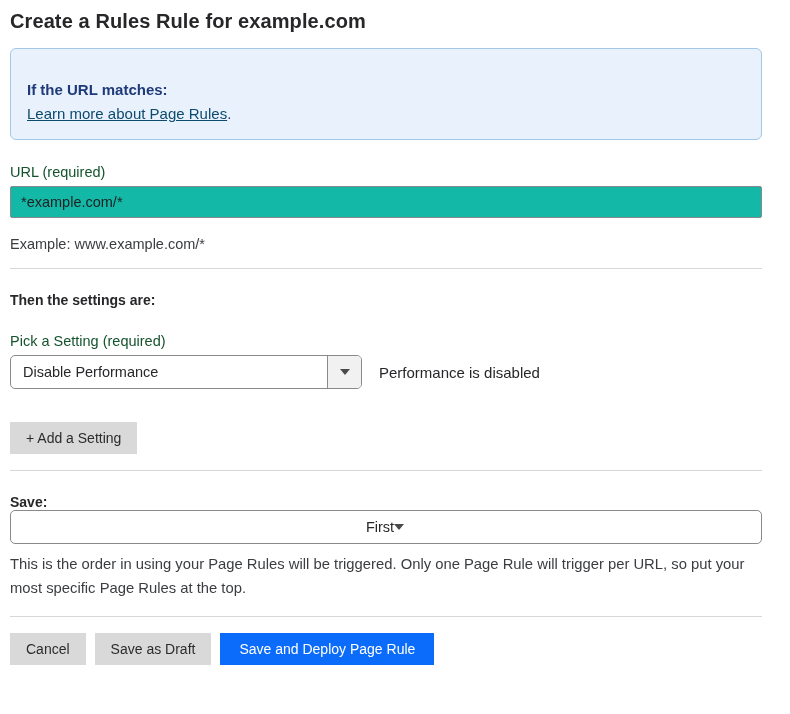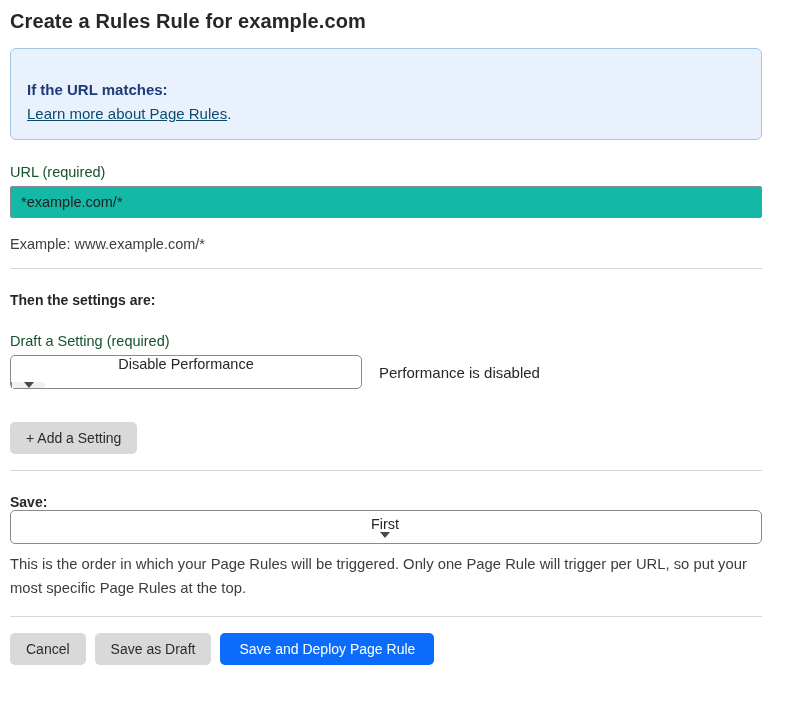--- a/index.html
+++ b/index.html
@@ -81,21 +81,20 @@
     gap: 17px;
   }
   .select-box {
     border: 1px solid #8a8a8a;
     border-radius: 5px;
     background: #ffffff;
     height: 34px;
     display: flex;
     align-items: center;
     cursor: pointer;
-    flex-direction: column;
   }
   .setting-select { width: 352px; }
   .setting-select .select-value {
     flex: 1;
     padding: 0 12px;
     font-size: 14.5px;
     color: #27272a;
     white-space: nowrap;
     overflow: hidden;
   }
@@ -114,21 +113,21 @@
     height: 0;
     border-left: 5px solid transparent;
     border-right: 5px solid transparent;
     border-top: 6px solid #4a4a4a;
   }
   .status-text { font-size: 15px; color: #27272a; text-align: center; }
   .btn {
     font-family: inherit;
     font-size: 14px;
     border: none;
-    border-radius: 5px;
+    border-radius: 0;
     cursor: pointer;
     line-height: 16px;
   }
   .btn.gray {
     background: #d9d9d9;
     color: #2c2c2e;
     padding: 8px 16px;
   }
   .btn.blue {
     background: #0b6bfb;
@@ -168,42 +167,42 @@
   </div>
 
   <label class="field-label label-url">URL (required)</label>
   <input type="text" class="url-input" value="*example.com/*" style="">
   <div class="field-helper">Example: www.example.com/*</div>
 
   <hr class="divider">
 
   <h2 class="section-heading">Then the settings are:</h2>
 
-  <label class="field-label label-pick">Draft a Setting (required)</label>
+  <label class="field-label label-pick">Pick a Setting (required)</label>
   <div class="setting-row">
     <div class="select-box setting-select">
       <span class="select-value">Disable Performance</span>
       <span class="select-arrow-seg">
         <span class="triangle"></span>
       </span>
     </div>
     <span class="status-text">Performance is disabled</span>
   </div>
 
   <button class="btn gray add-btn">+ Add a Setting</button>
 
   <hr class="divider">
 
   <h2 class="section-heading">Save:</h2>
 
   <div class="select-box order-select">
     <span class="select-value">First</span>
     <span class="triangle"></span>
   </div>
-  <div class="field-helper order-helper">This is the order in which your Page Rules will be triggered. Only one Page Rule will trigger per URL, so put your most specific Page Rules at the top.</div>
+  <div class="field-helper order-helper">This is the order in using your Page Rules will be triggered. Only one Page Rule will trigger per URL, so put your most specific Page Rules at the top.</div>
 
   <hr class="divider">
 
   <div class="footer">
     <button class="btn gray">Cancel</button>
     <button class="btn gray">Save as Draft</button>
     <button class="btn blue">Save and Deploy Page Rule</button>
   </div>
 
 </div>

